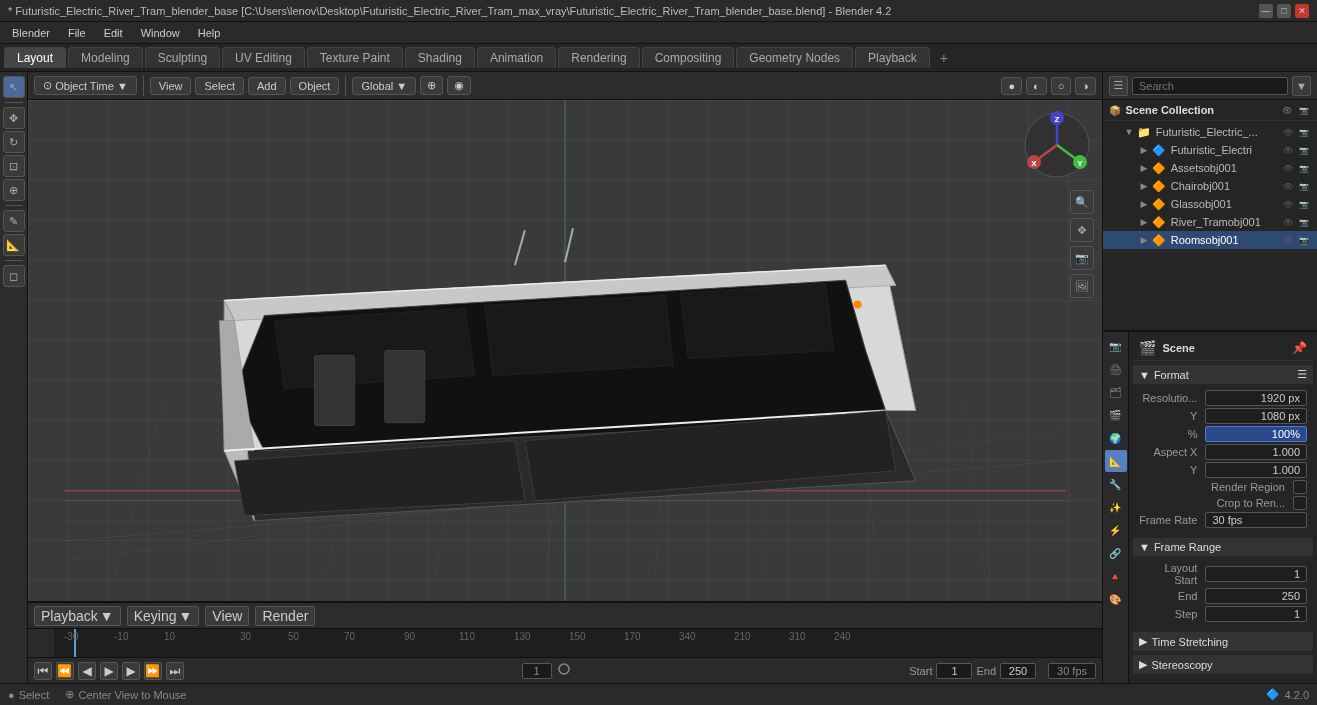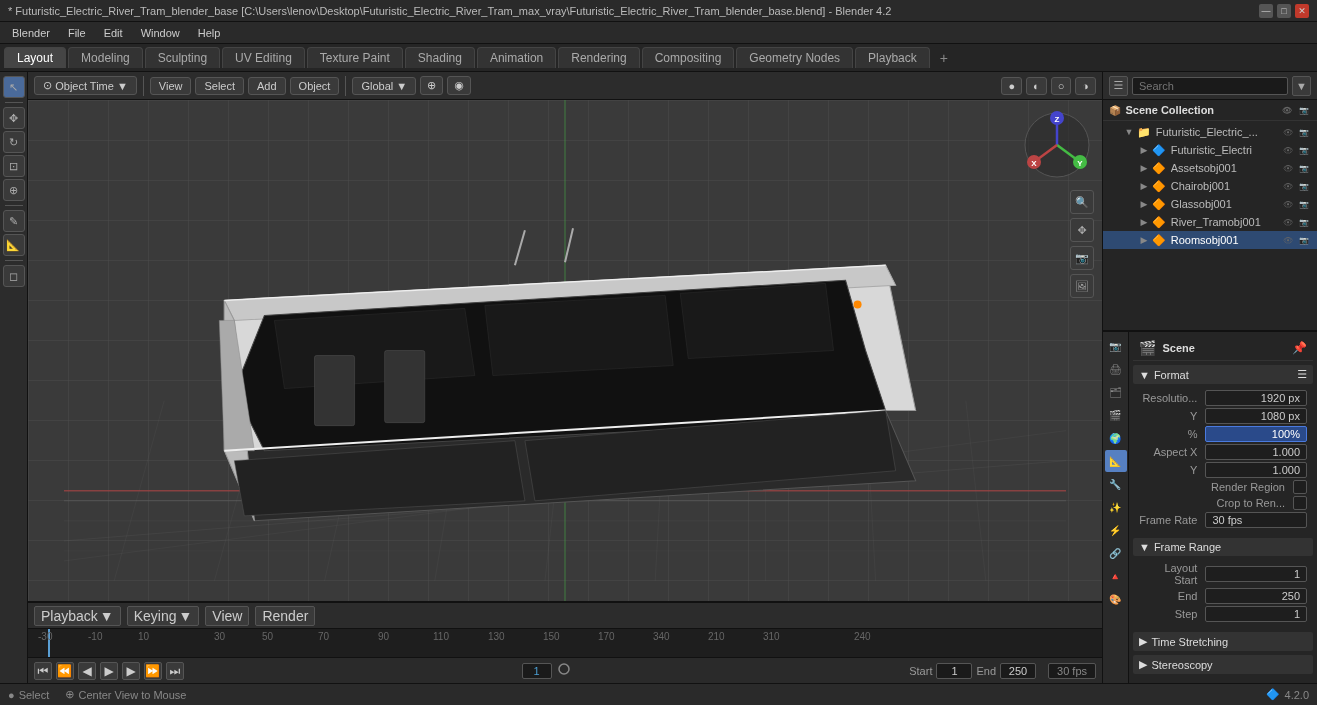--- a/index.html
+++ b/index.html
@@ -230,20 +230,21 @@
       display: flex; align-items: center; gap: 2px;
     }
     .timeline-track {
       flex: 1;
       display: flex;
       align-items: center;
       padding: 0 4px;
       gap: 0;
       position: relative;
       overflow: hidden;
+      margin-left: 26px;
     }
     .tl-playhead {
       width: 2px;
       background: #5a9fd4;
       height: 100%;
       position: absolute;
       left: 20px;
       top: 0;
     }
     .timeline-controls-row {
@@ -690,21 +691,21 @@
           <span style="position:absolute; left:234px;">50</span>
           <span style="position:absolute; left:290px;">70</span>
           <span style="position:absolute; left:350px;">90</span>
           <span style="position:absolute; left:405px;">110</span>
           <span style="position:absolute; left:460px;">130</span>
           <span style="position:absolute; left:515px;">150</span>
           <span style="position:absolute; left:570px;">170</span>
           <span style="position:absolute; left:625px;">340</span>
           <span style="position:absolute; left:680px;">210</span>
           <span style="position:absolute; left:735px;">310</span>
-          <span style="position:absolute; left:826px;">240</span>
+          <span style="position:absolute; left:780px;">240</span>
         </div>
       </div>
 
       <div class="timeline-controls-row">
         <div class="play-btn">⏮</div>
         <div class="play-btn">⏪</div>
         <div class="play-btn">◀</div>
         <div class="play-btn">▶</div>
         <div class="play-btn">▶</div>
         <div class="play-btn">⏩</div>

